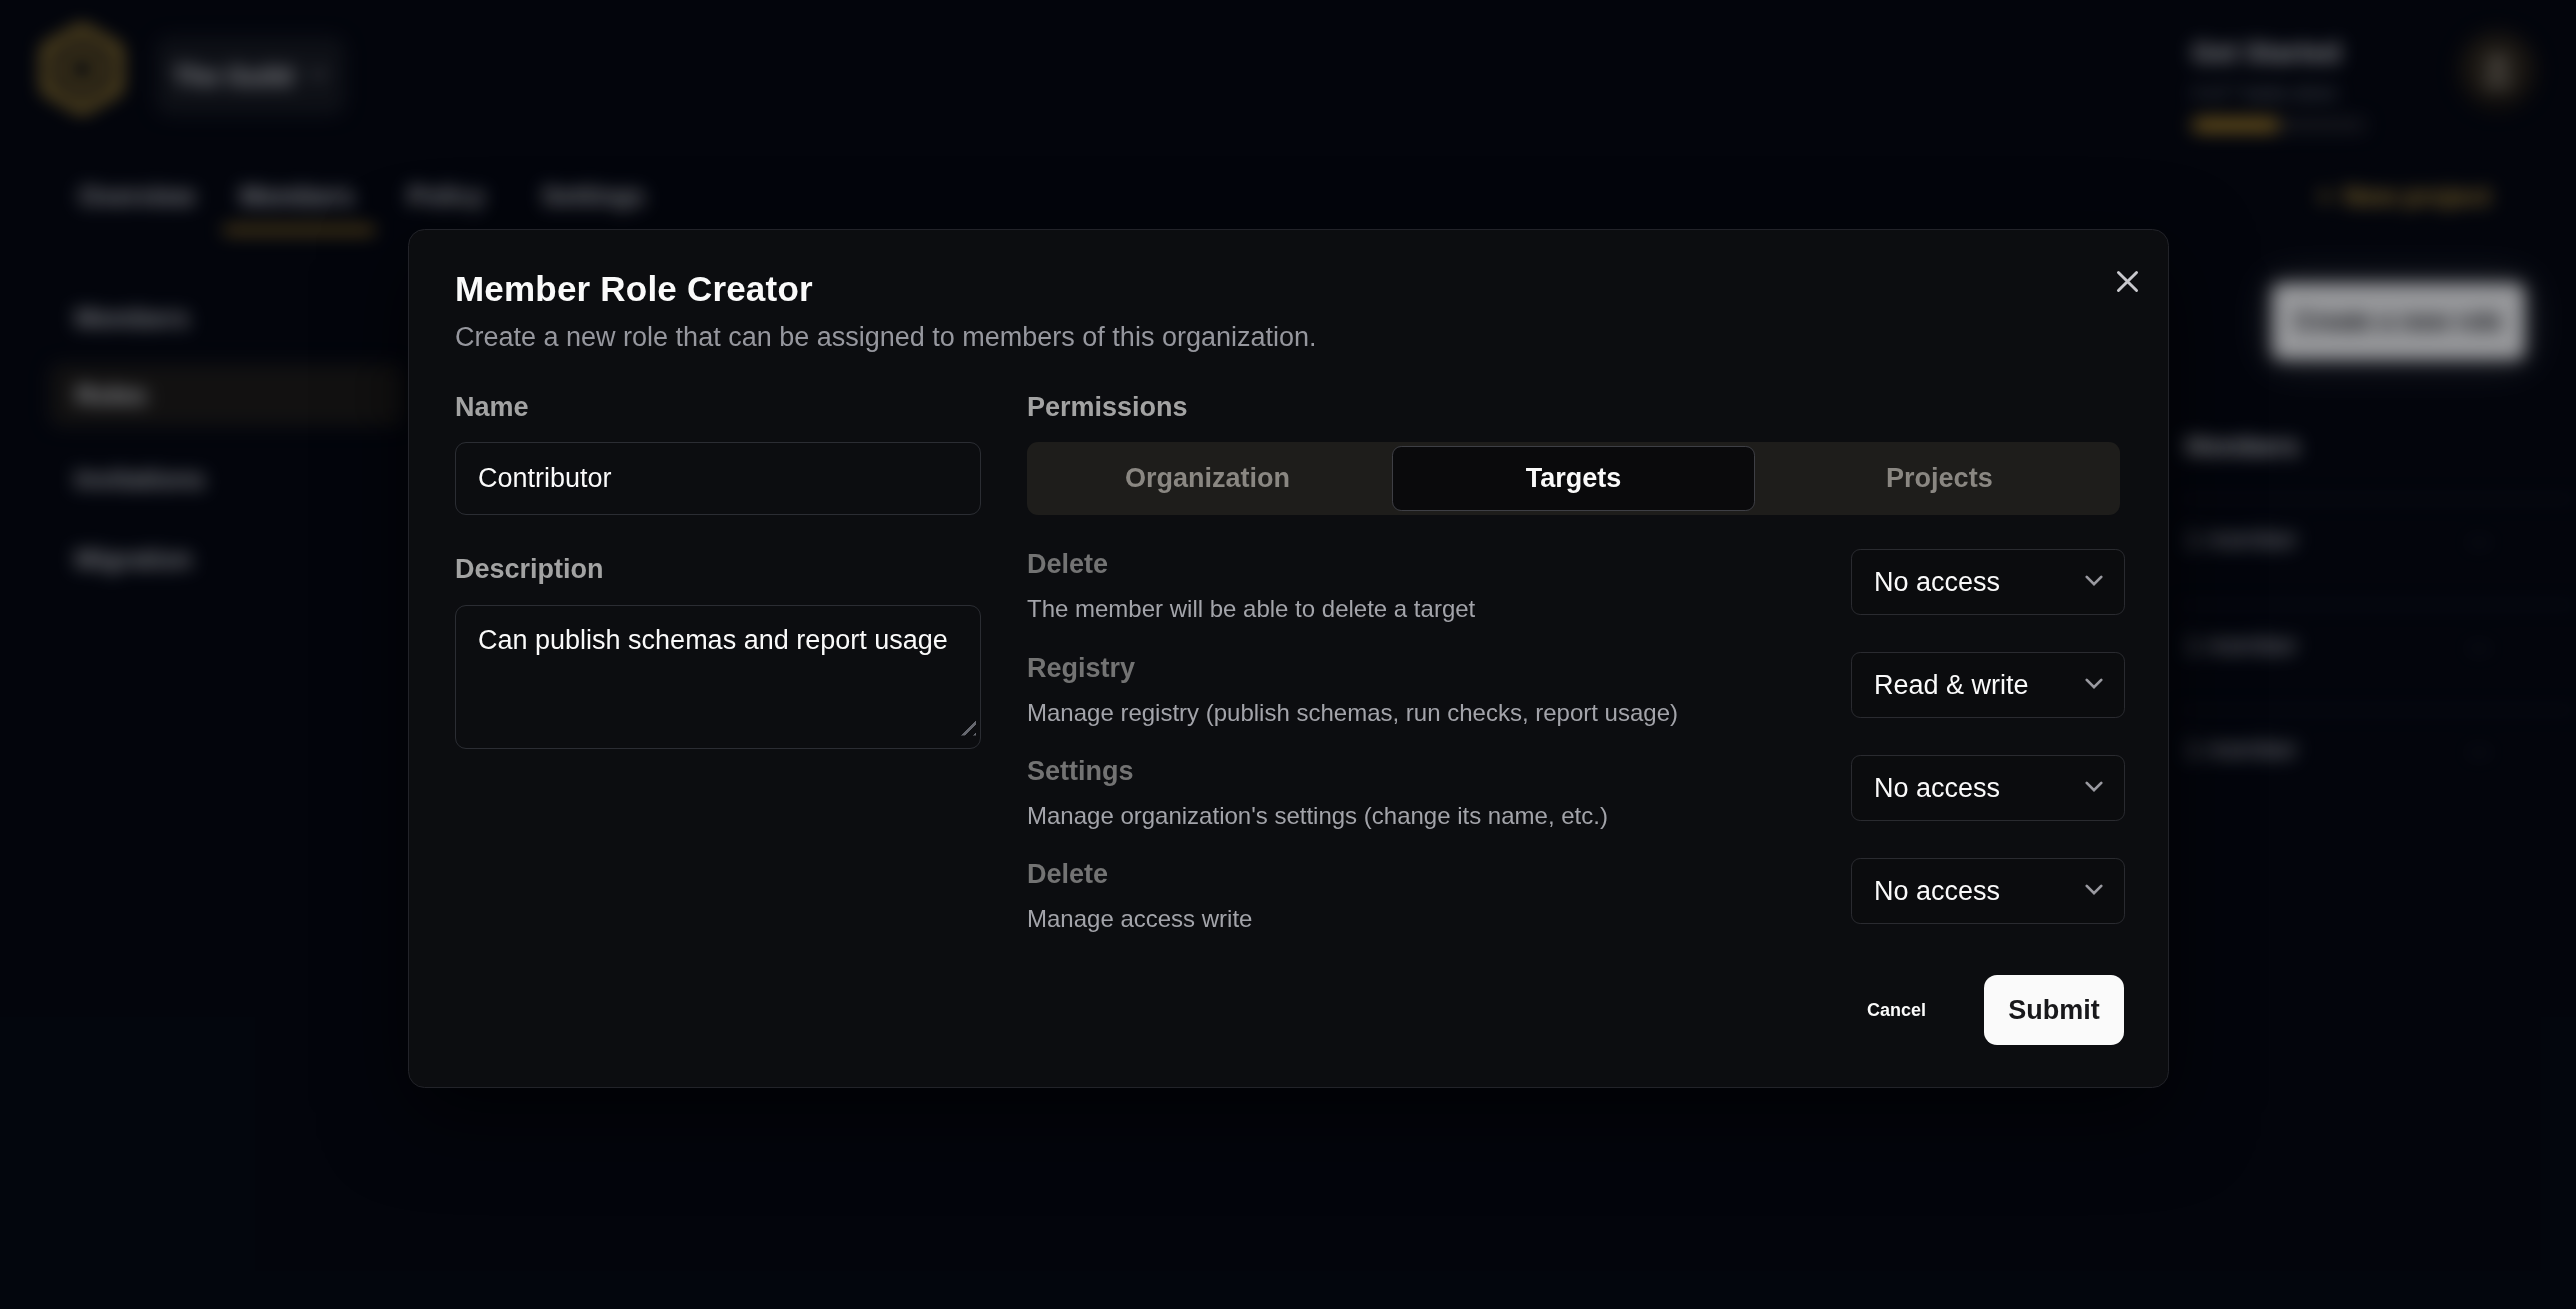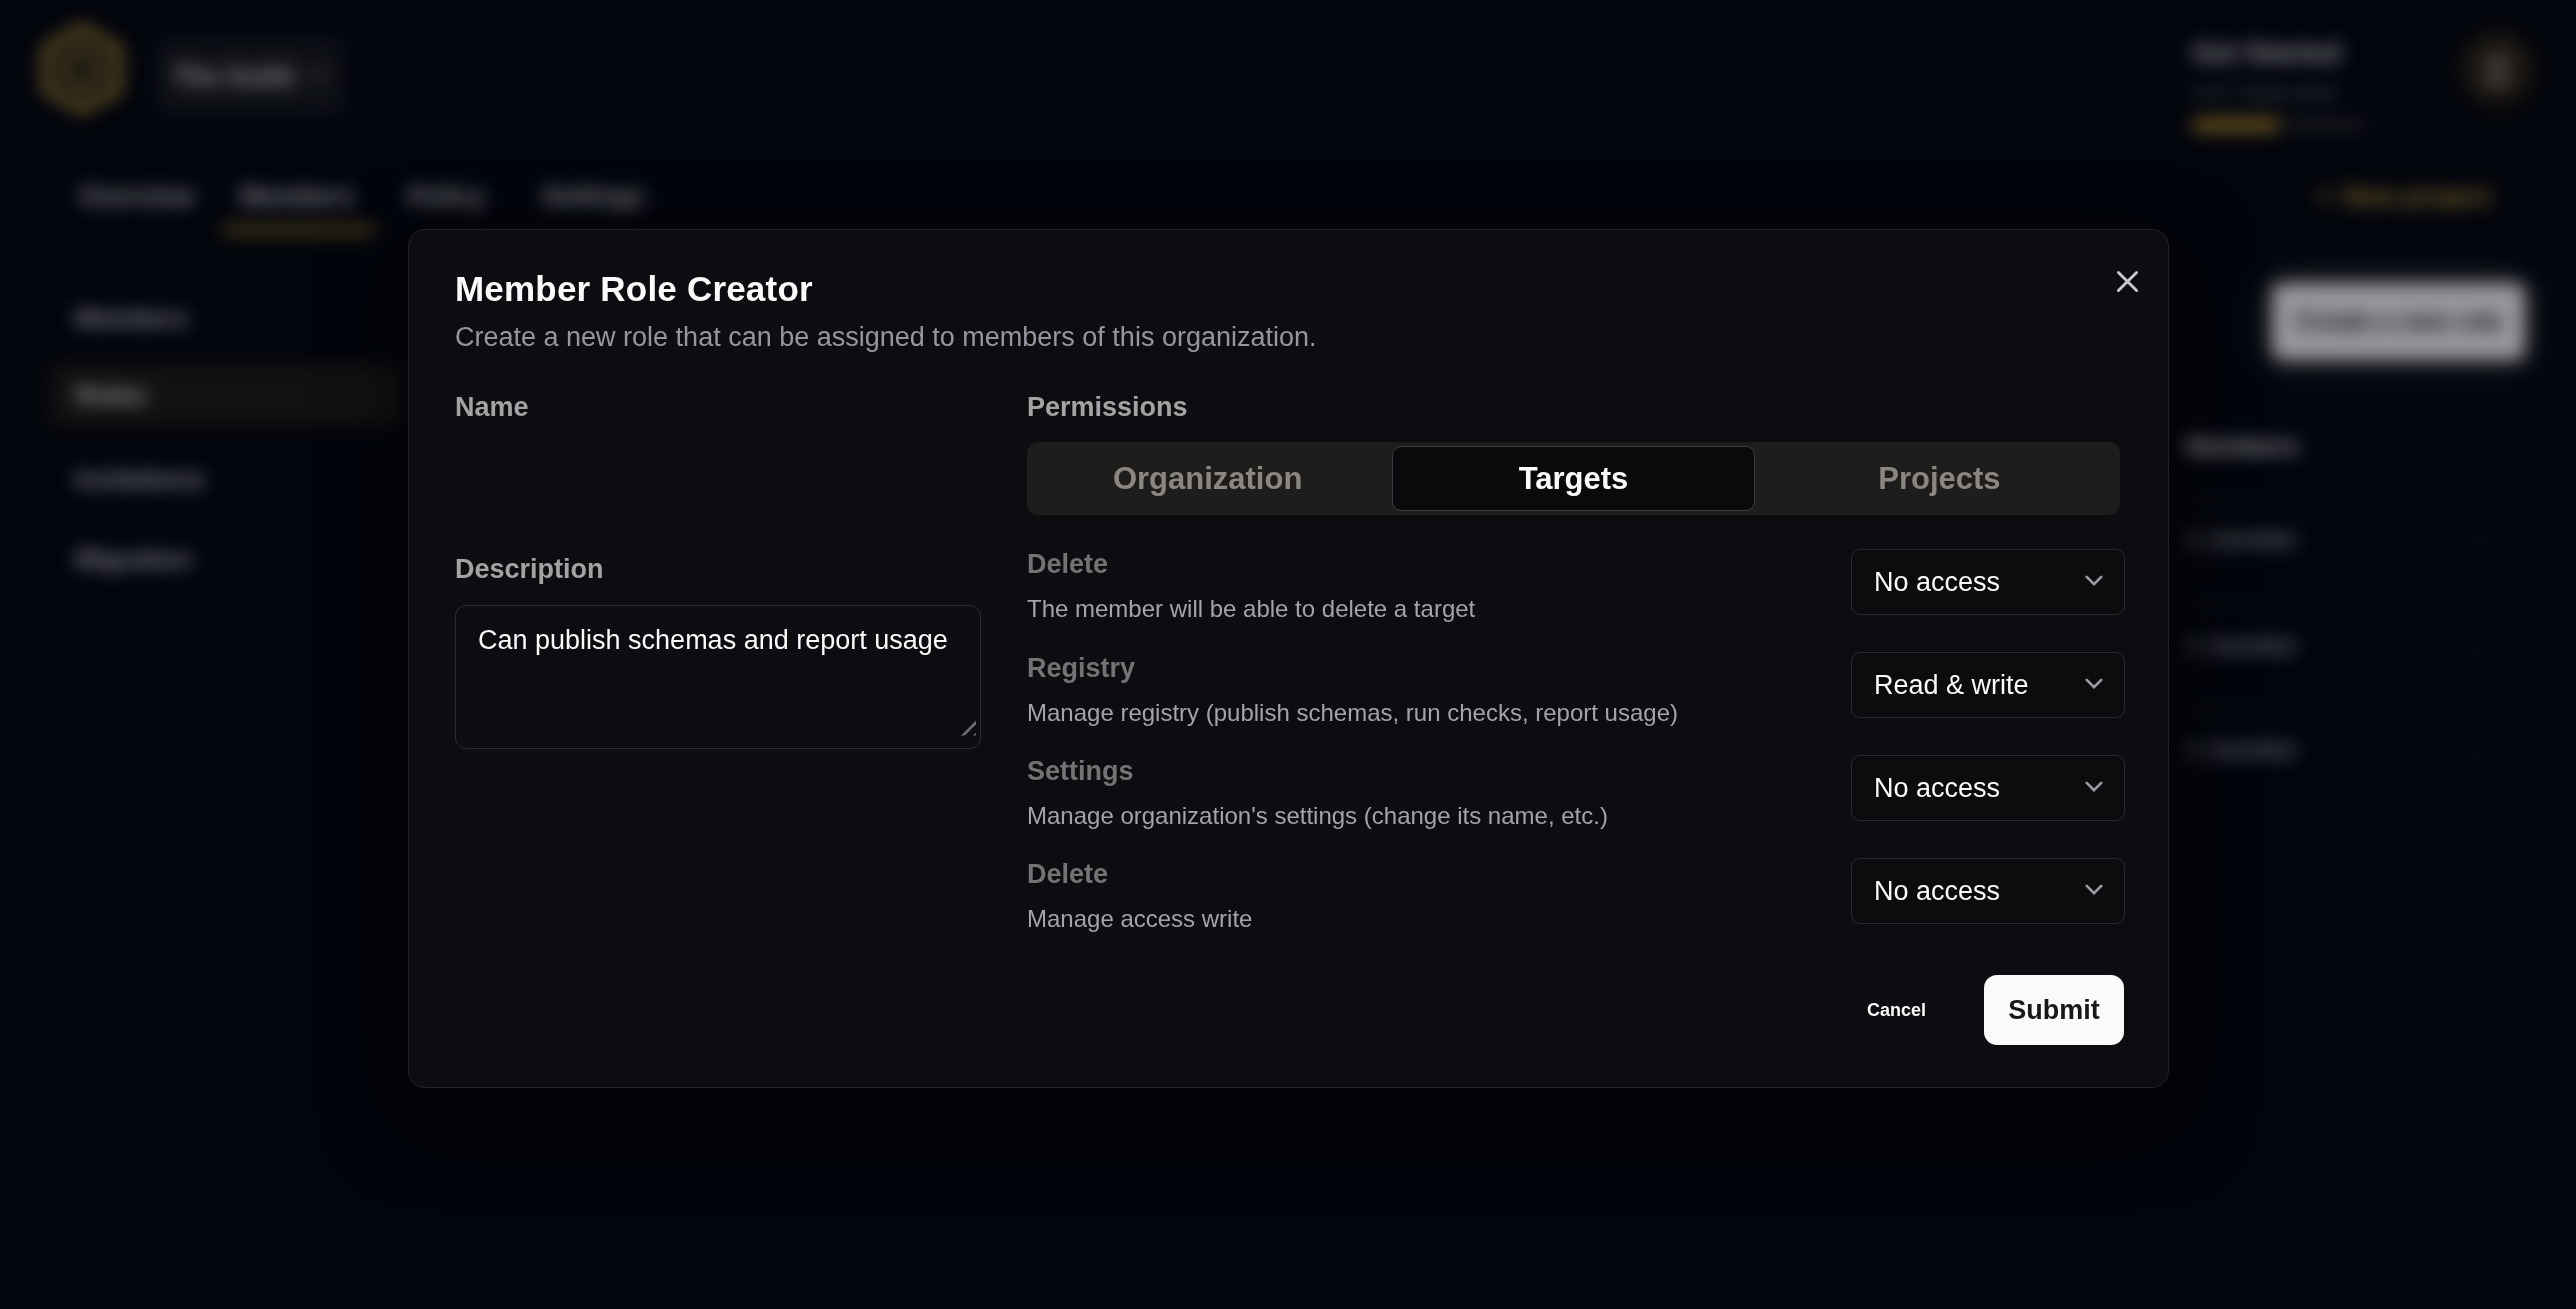--- a/index.html
+++ b/index.html
@@ -98,21 +98,21 @@
     clip-path:polygon(100% 0, 100% 100%, 0 100%);
     opacity:0.9;
   }
 
   
   .tab-group {
     position:absolute; left:618px; top:212px; width:1093px; height:73px;
     background:#1e1d1b; border-radius:11px; display:flex;
   }
   .tab-seg { flex:1; display:flex; align-items:center; justify-content:center;
-    font-size:31px; font-weight:600; color:#8a8782; cursor:pointer; }
+    font-size:27px; font-weight:600; color:#8a8782; cursor:pointer; }
   .tab-seg.active {
     margin:3.7px; background:#0a0a0c; border:1.8px solid #3e3f45; border-radius:9.2px; color:#fafafa;
   }
 
   
   .perm-title { position:absolute; left:618px; font-size:27px; font-weight:700; color:#737373; }
   .perm-desc  { position:absolute; left:618px; font-size:24px; color:#a3a4aa; }
   .perm-select {
     position:absolute; left:1442px; width:274px; height:66px;
     background:#0b0c0e; border:1.8px solid #2a2b30; border-radius:9.2px;
@@ -224,20 +224,21 @@
   <div class="modal">
     <div class="modal-title">Member Role Creator</div>
     <div class="modal-sub">Create a new role that can be assigned to members of this organization.</div>
     <div class="modal-close">
       <svg width="29" height="29" viewBox="0 0 32 32">
         <path d="M6 6 L26 26 M26 6 L6 26" stroke="#c8c8cd" stroke-width="3.2" stroke-linecap="round"></path>
       </svg>
     </div>
 
     <div class="field-label" style="left:46px; top:162px">Name</div>
+    <input class="name-input" type="text" value="Contributor" style="">
 
     <div class="field-label" style="left:46px; top:324px">Description</div>
     <div class="desc-wrap">
       <textarea class="desc-input" style="">Can publish schemas and report usage</textarea>
       <div class="resize-handle"></div>
     </div>
 
     <div class="field-label" style="left:618px; top:162px">Permissions</div>
 
     <div class="tab-group">

